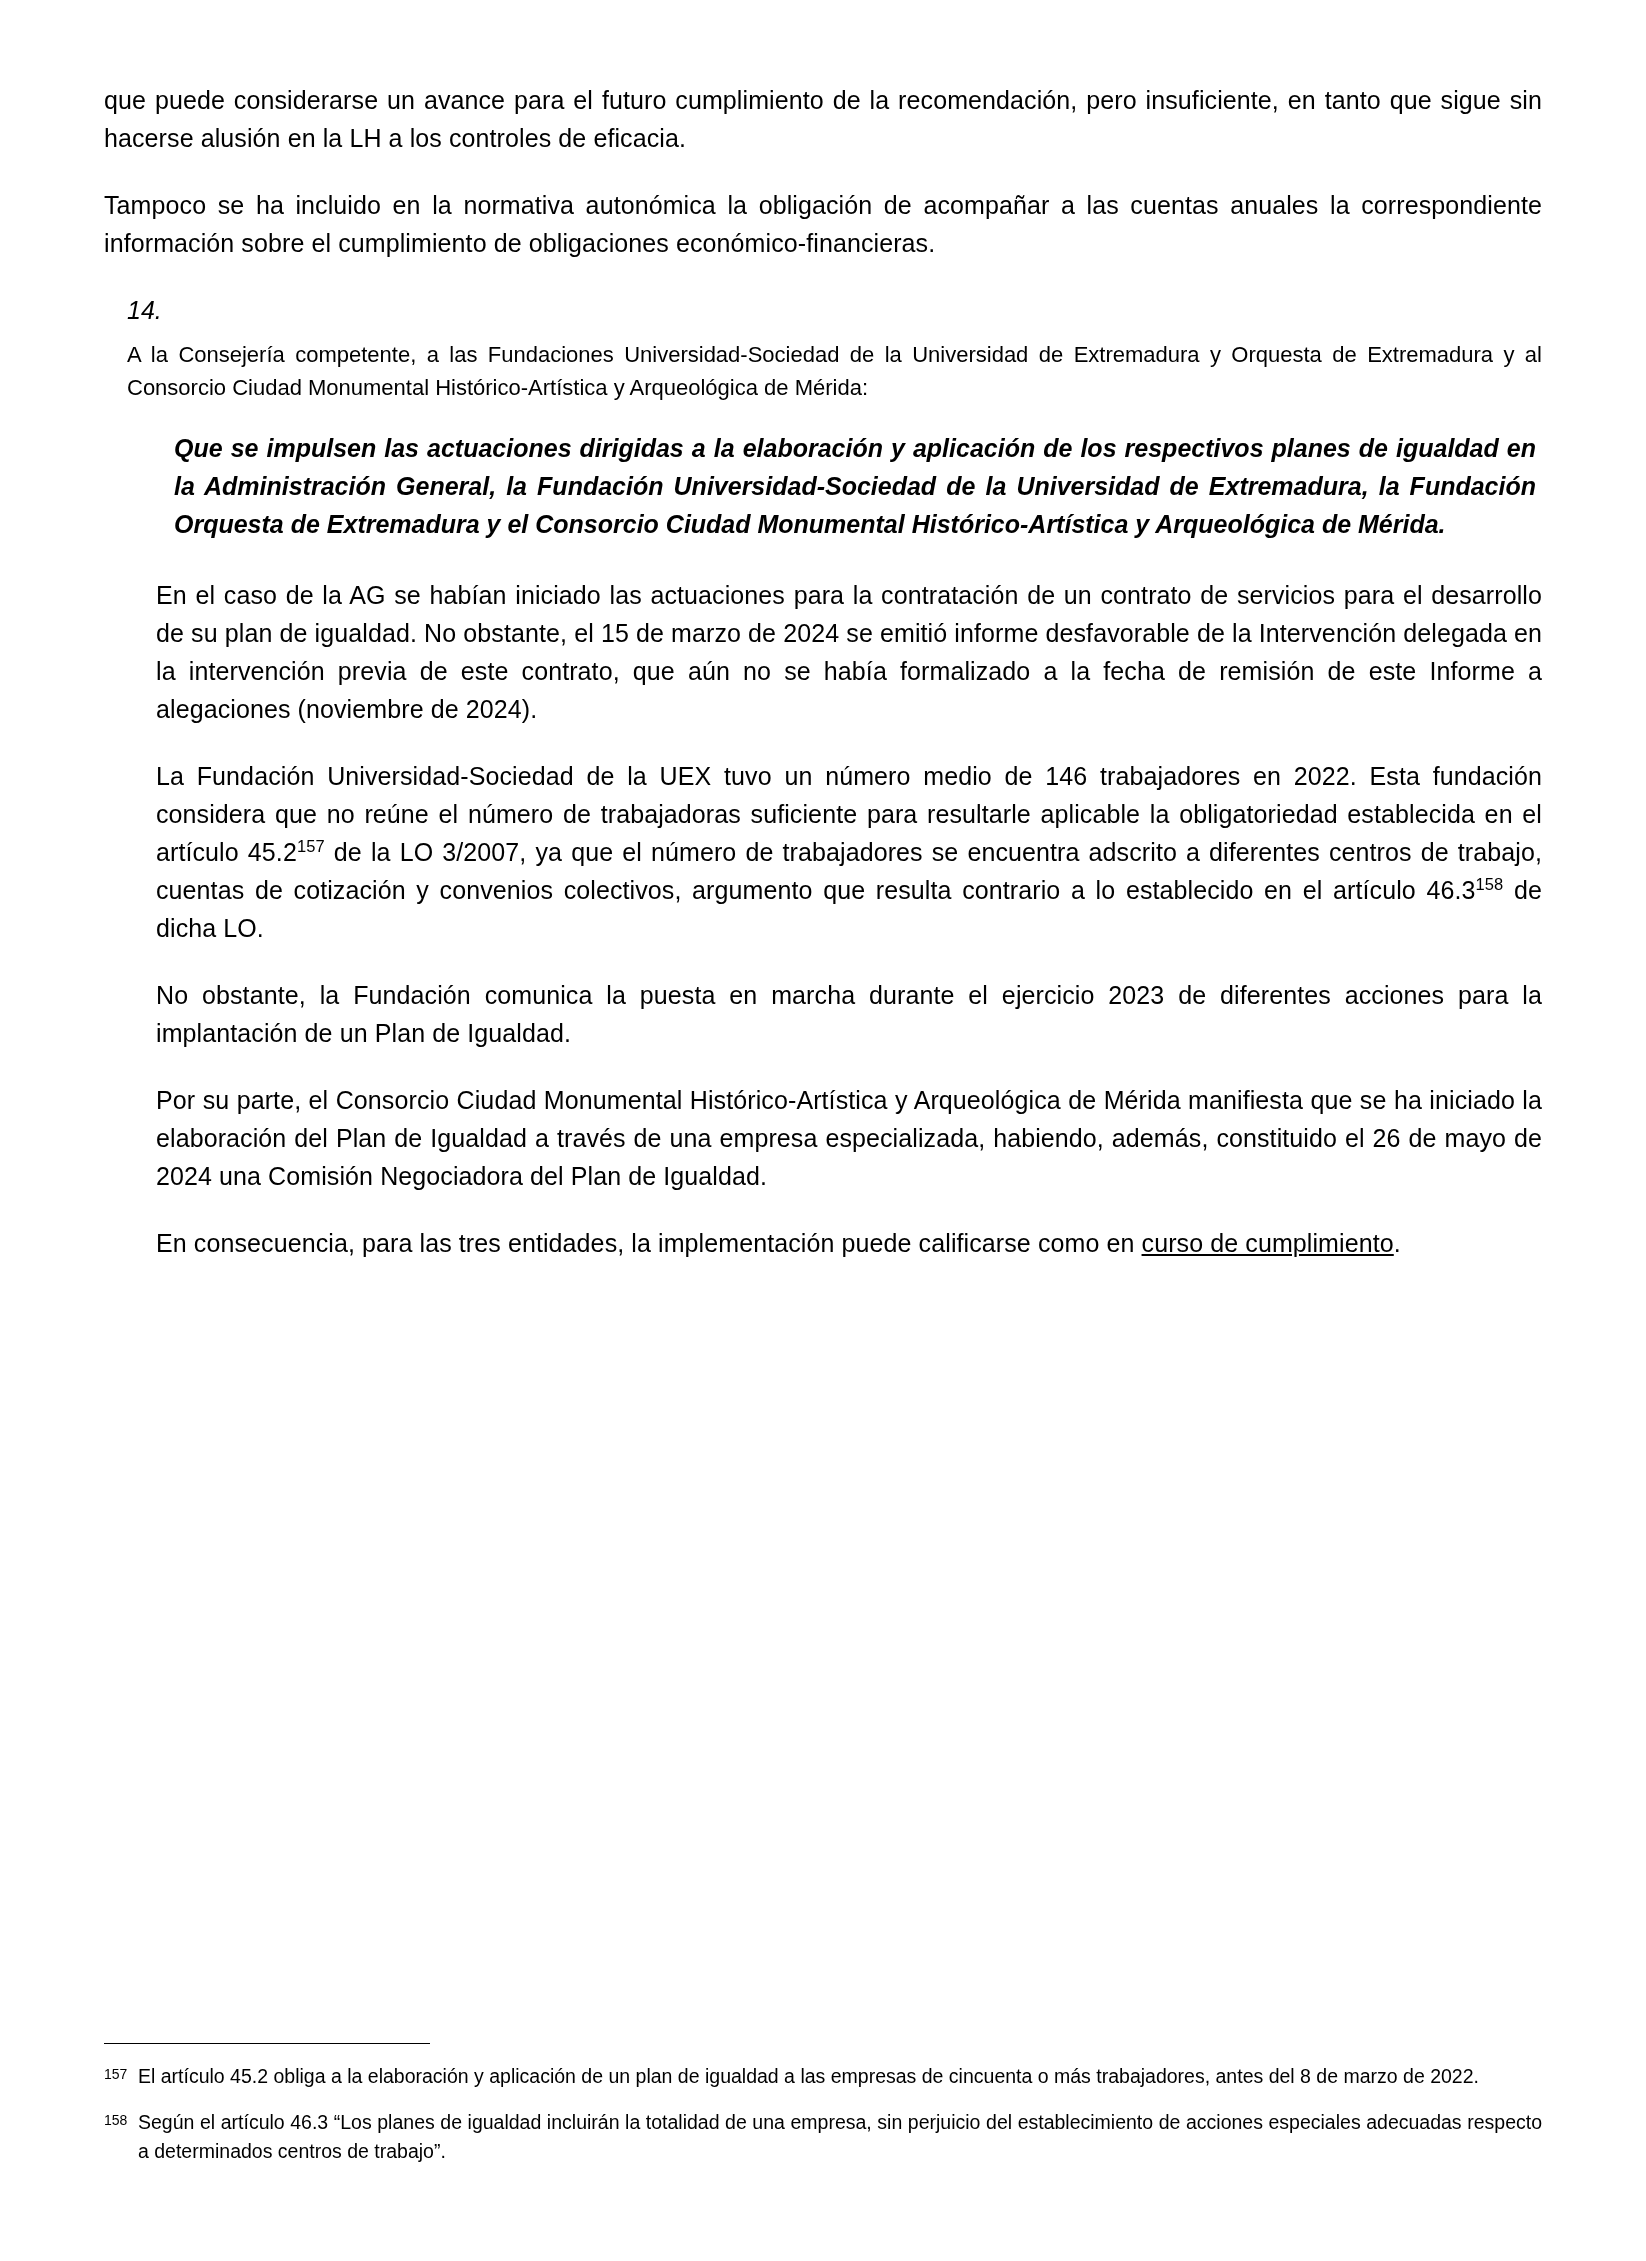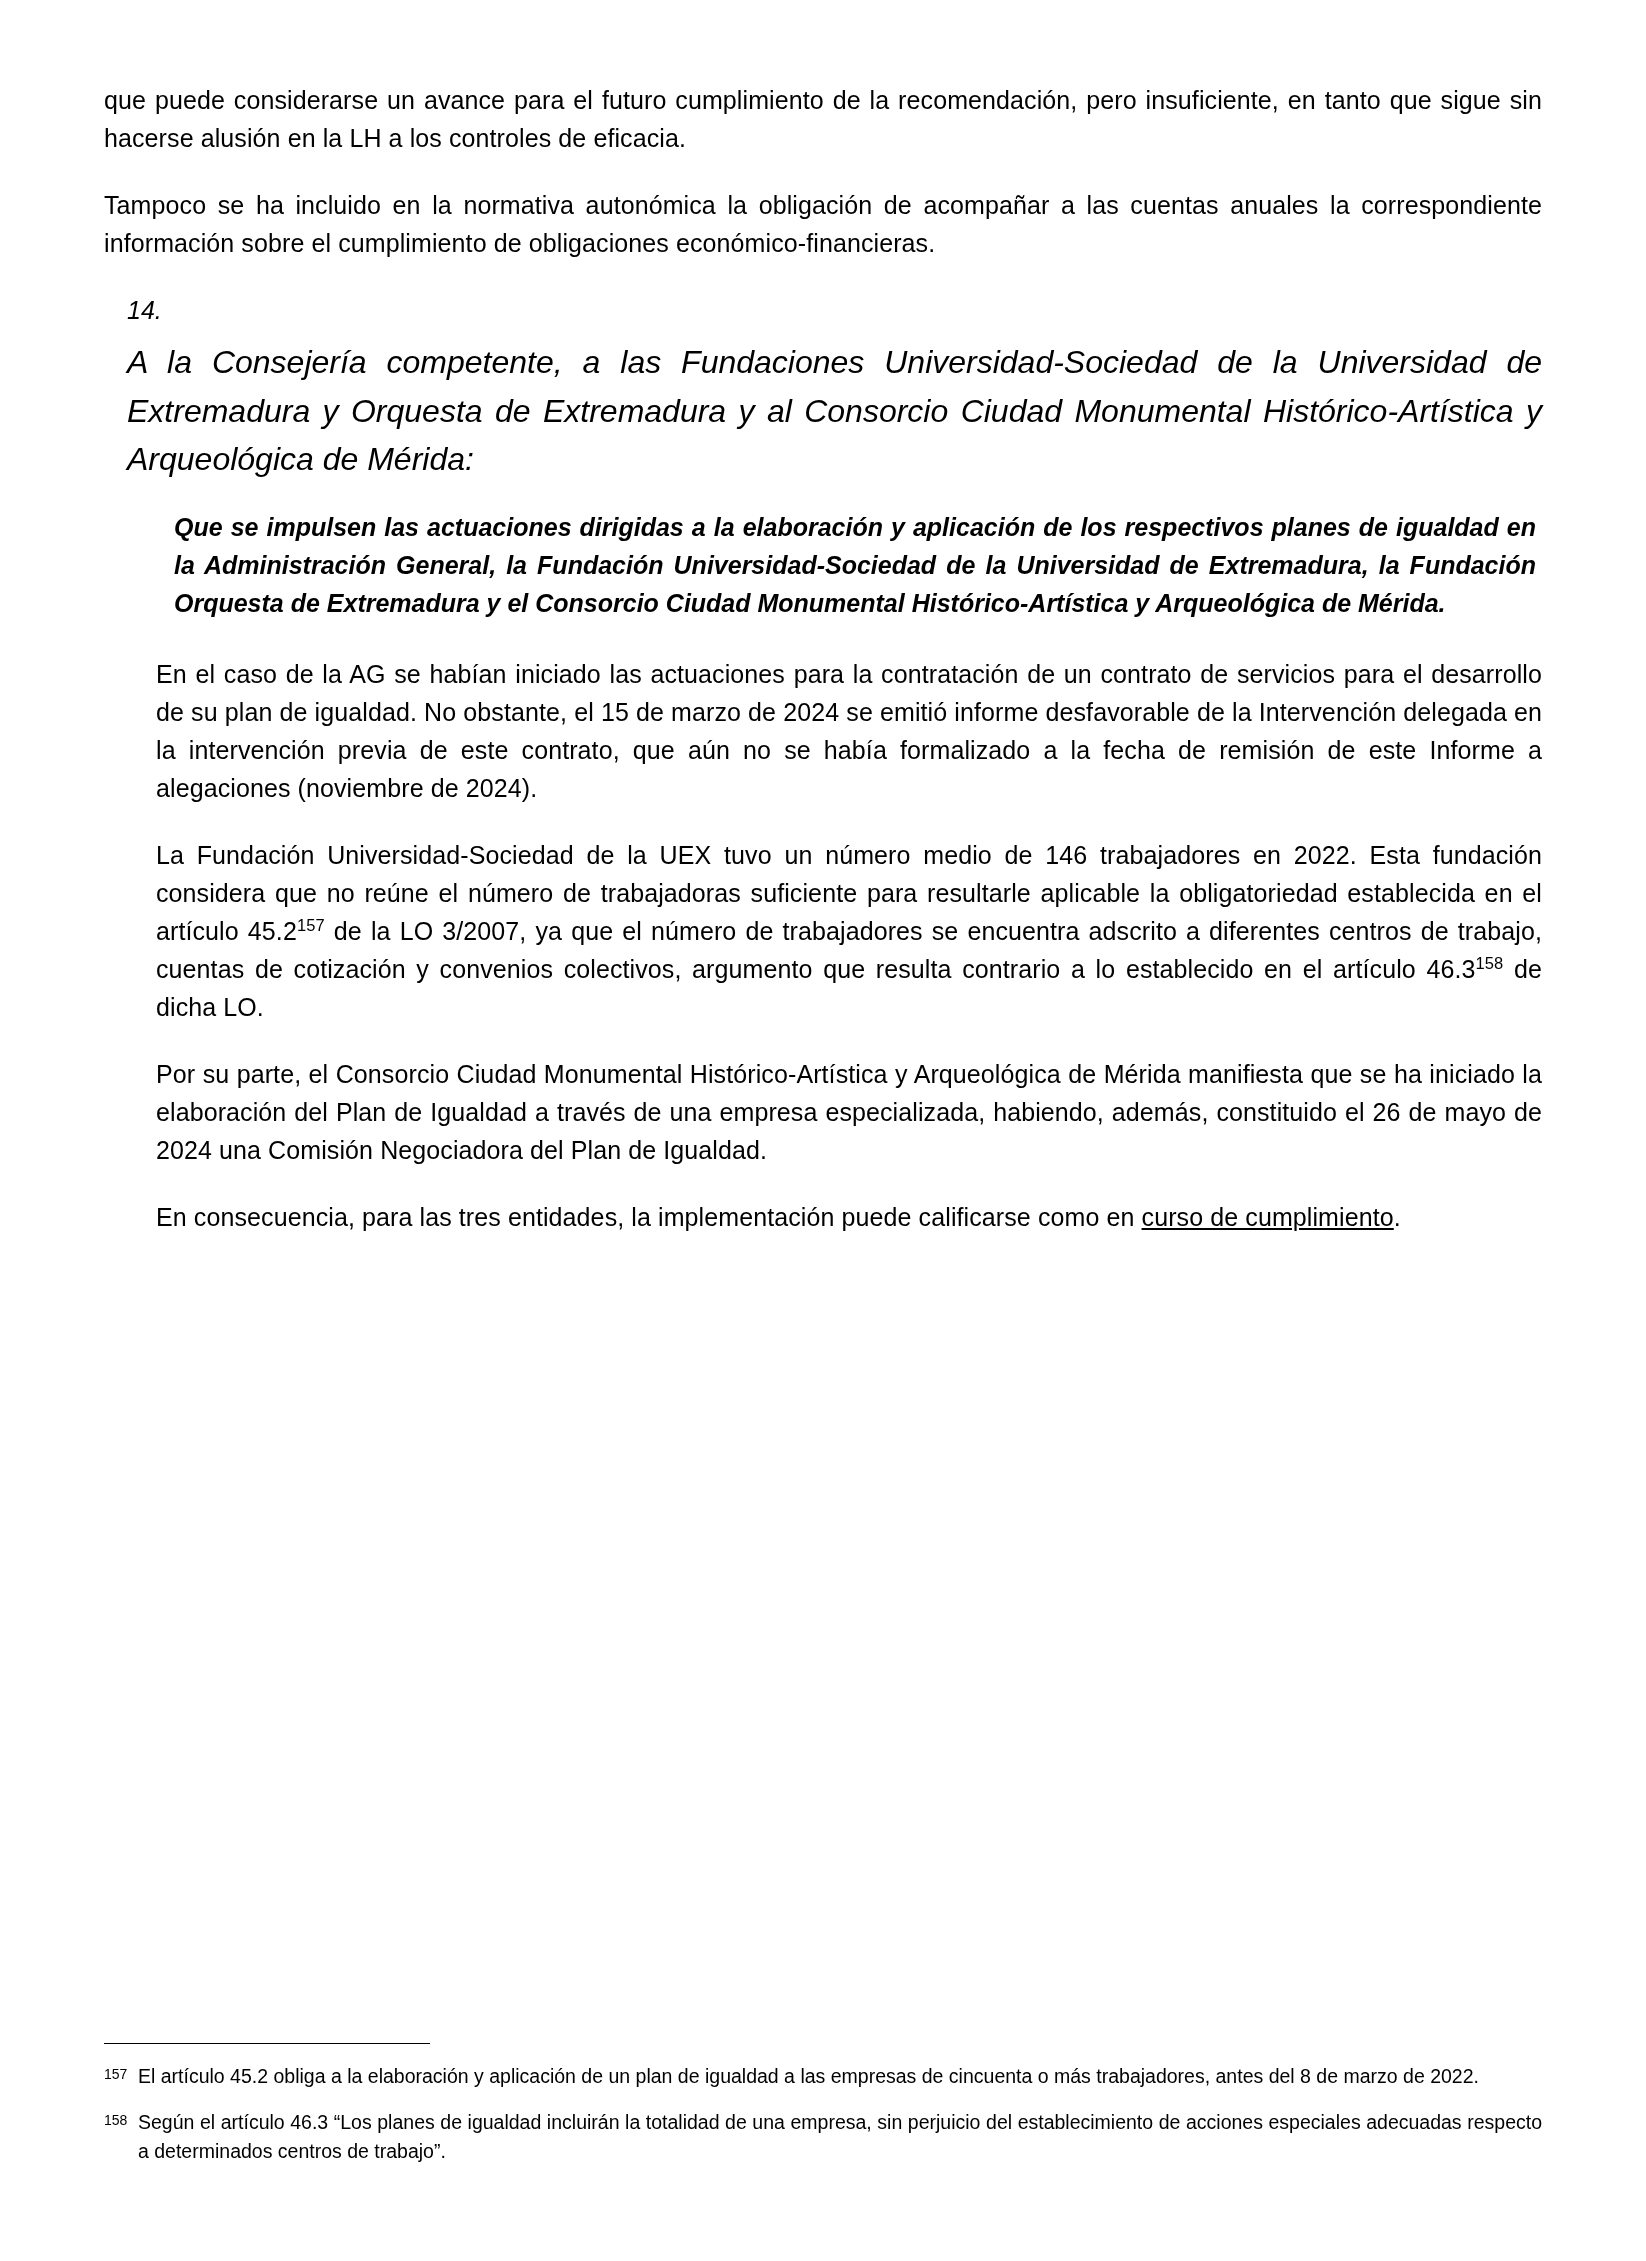--- a/index.html
+++ b/index.html
@@ -40,22 +40,21 @@
     flex: 0 0 47px;
     font-size: 25px;
     font-style: italic;
     line-height: 1.52;
     text-align: right;
     padding-right: 13px;
     box-sizing: border-box;
   }
   .numbered-item .content {
     flex: 1;
-    font-size: 32px;
-    font-style: italic;
+    font-size: 22px;
     line-height: 1.52;
     text-align: justify;
   }
   .indent-block {
     margin-left: 70px;
     margin-right: 6px;
     font-size: 25px;
     font-style: italic;
     line-height: 1.52;
     text-align: justify;
@@ -115,20 +114,21 @@
     <div class="content">A la Consejería competente, a las Fundaciones Universidad-Sociedad de la Universidad de Extremadura y Orquesta de Extremadura y al Consorcio Ciudad Monumental Histórico-Artística y Arqueológica de Mérida:</div>
   </div>
 
   <div class="indent-block">Que se impulsen las actuaciones dirigidas a la elaboración y aplicación de los respectivos planes de igualdad en la Administración General, la Fundación Universidad-Sociedad de la Universidad de Extremadura, la Fundación Orquesta de Extremadura y el Consorcio Ciudad Monumental Histórico-Artística y Arqueológica de Mérida.</div>
 
   <div class="indent-plain">
     <p class="body-text">En el caso de la AG se habían iniciado las actuaciones para la contratación de un contrato de servicios para el desarrollo de su plan de igualdad. No obstante, el 15 de marzo de 2024 se emitió informe desfavorable de la Intervención delegada en la intervención previa de este contrato, que aún no se había formalizado a la fecha de remisión de este Informe a alegaciones (noviembre de 2024).</p>
 
     <p class="body-text"><span>La Fundación Universidad-Sociedad de la UEX tuvo un número medio de 146 trabajadores en 2022. Esta fundación considera que no reúne el número de trabajadoras suficiente para resultarle aplicable la obligatoriedad establecida en el artículo 45.2</span><sup>157</sup><span> de la LO 3/2007, ya que el número de trabajadores se encuentra adscrito a diferentes centros de trabajo, cuentas de cotización y convenios colectivos, argumento que resulta contrario a lo establecido en el artículo 46.3</span><sup>158</sup><span> de dicha LO.</span></p>
 
+    <p class="body-text">No obstante, la Fundación comunica la puesta en marcha durante el ejercicio 2023 de diferentes acciones para la implantación de un Plan de Igualdad.</p>
 
 
     <p class="body-text">Por su parte, el Consorcio Ciudad Monumental Histórico-Artística y Arqueológica de Mérida manifiesta que se ha iniciado la elaboración del Plan de Igualdad a través de una empresa especializada, habiendo, además, constituido el 26 de mayo de 2024 una Comisión Negociadora del Plan de Igualdad.</p>
 
     <p class="body-text"><span>En consecuencia, para las tres entidades, la implementación puede calificarse como en </span><span class="underline">curso de cumplimiento</span><span>.</span></p>
   </div>
 
   <div class="footnote-area">
     <div class="footnote-rule"></div>
 

